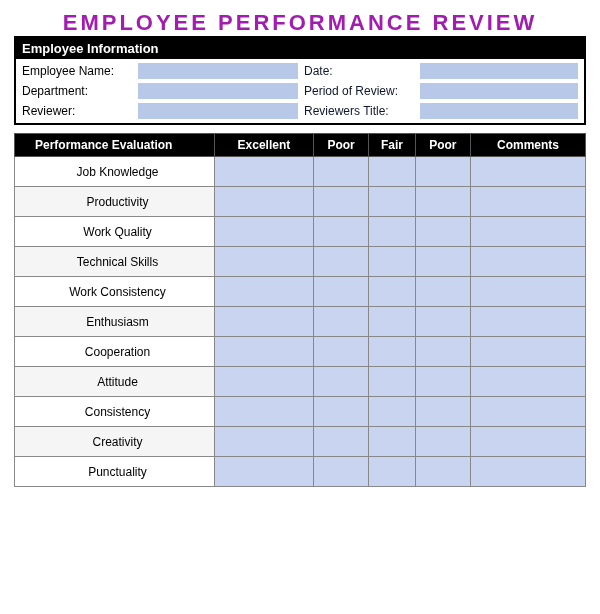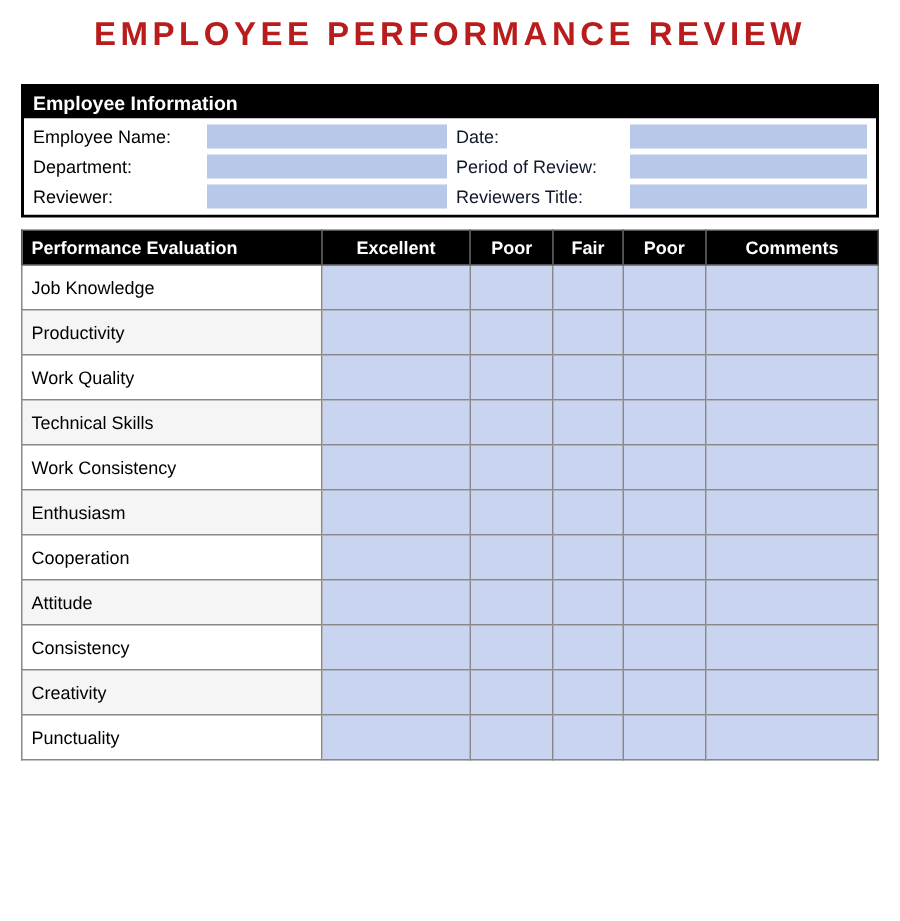--- a/index.html
+++ b/index.html
@@ -8,22 +8,22 @@
       font-family: Arial, sans-serif;
       width: 600px;
       min-height: 614px;
       padding: 10px 14px 14px;
     }
     .main-title {
       text-align: center;
       font-size: 22px;
       font-weight: bold;
       letter-spacing: 3px;
-      margin-bottom: 20px;
-      color: #b91c1c;
+      margin-bottom: 0;
+      color: #a21caf;
     }
     .info-section {
       border: 2px solid #000;
       margin-bottom: 8px;
     }
     .info-header {
       background: #000;
       color: #ffffff;
       font-weight: bold;
       font-size: 13px;
@@ -75,33 +75,34 @@
       background: #000;
       color: #fff;
       font-size: 12px;
       font-weight: bold;
       border: 1px solid #555;
       padding: 4px 2px;
       text-align: center;
     }
     .eval-table th.col-perf {
       text-align: left;
-      padding-left: 6px;
+      padding-left: 20px;
       width: 200px;
     }
     .eval-table td {
       border: 1px solid #888;
       font-size: 12px;
       height: 30px;
     }
     .eval-table td.row-label {
       padding-left: 6px;
       background: #fff;
       color: #000;
       font-weight: normal;
+      text-align: center;
     }
     .eval-table td.rating-cell {
       background: #c8d4f0;
       text-align: center;
     }
     .eval-table tr:nth-child(even) td.row-label {
       background: #f5f5f5;
     }
   </style>
 </head>

